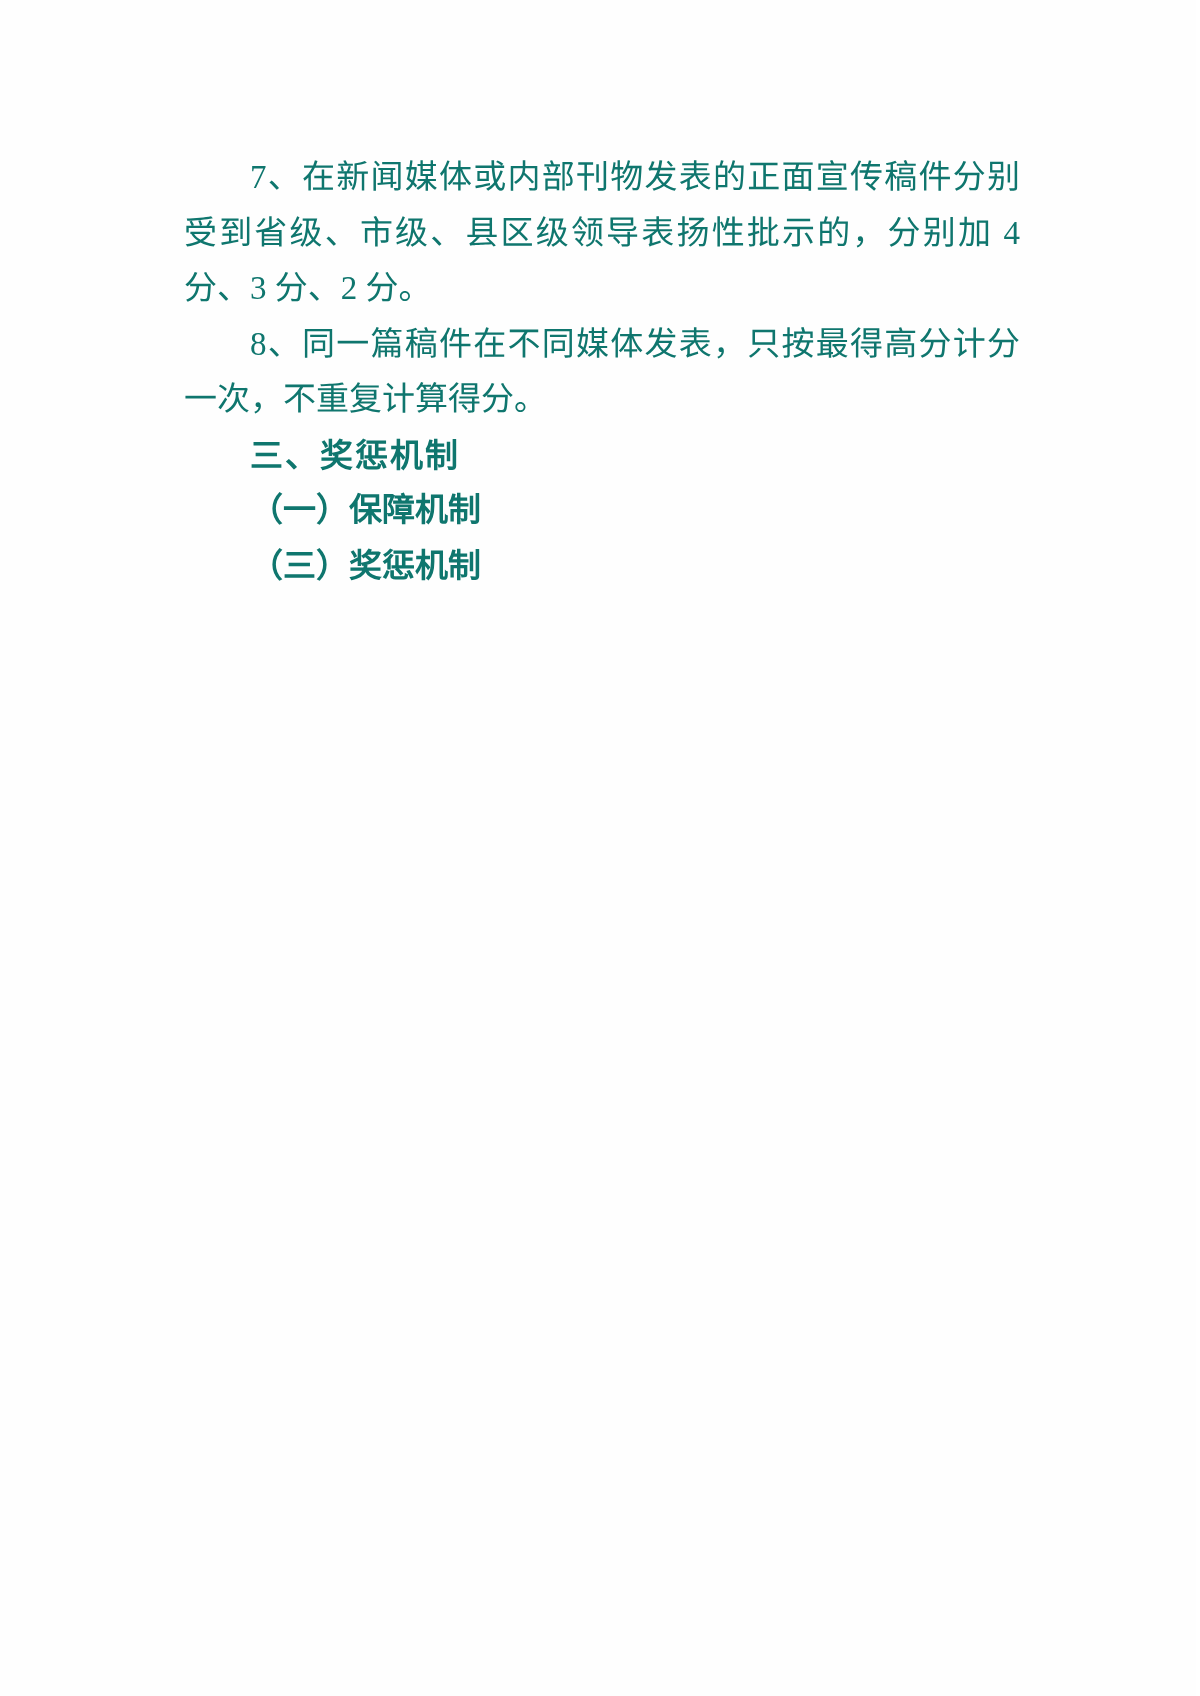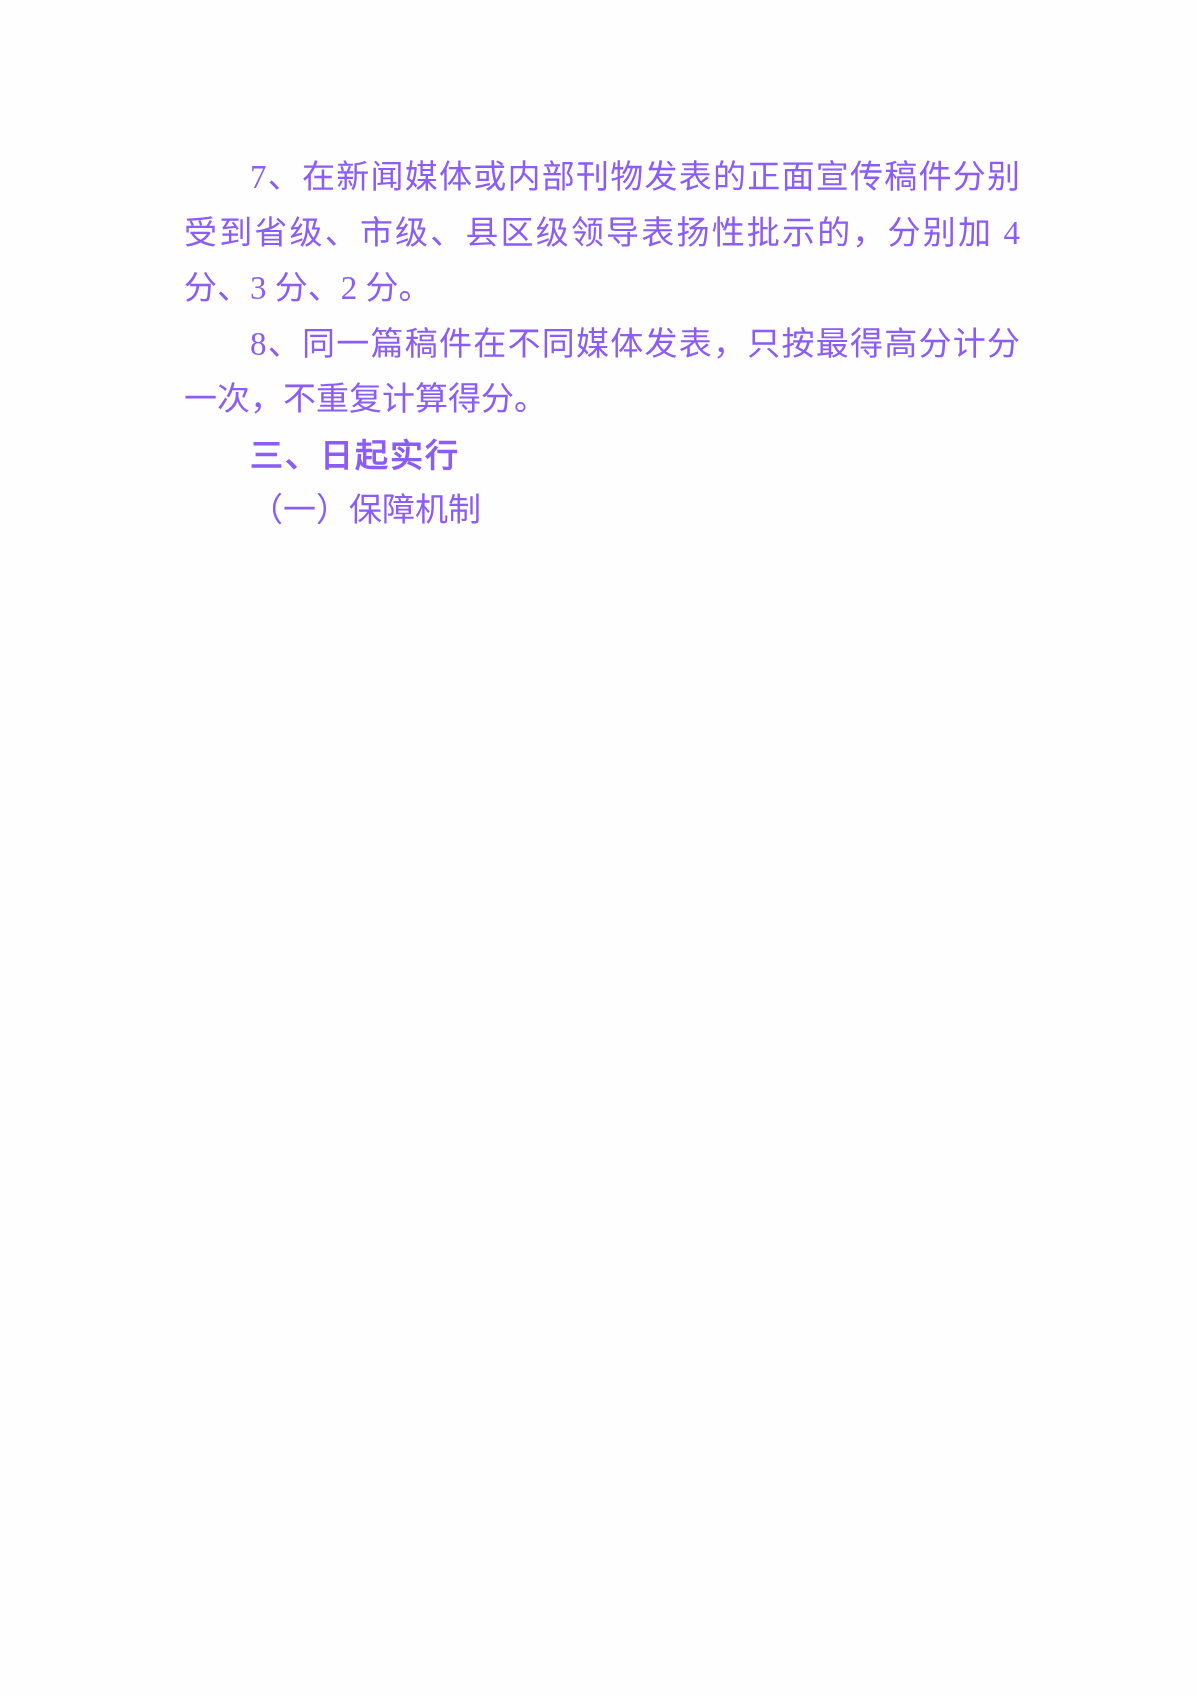--- a/index.html
+++ b/index.html
@@ -7,21 +7,21 @@
     padding: 0;
     background: #ffffff;
   }
   .page {
     position: relative;
     width: 1196px;
     height: 1696px;
     background: #fefefe;
     overflow: hidden;
     font-family: "Liberation Serif", "DejaVu Serif", serif;
-    color: #8b5cf6;
+    color: #0f766e;
   }
   .content {
     position: absolute;
     left: 184px;
     top: 150px;
     width: 836px;
     font-size: 33px;
     line-height: 55.5px;
     text-align: justify;
     text-justify: inter-character;
@@ -31,26 +31,27 @@
     padding: 0;
     text-indent: 2em;
     word-break: break-all;
   }
   .content p.heading {
     font-family: "Liberation Sans", "DejaVu Sans", sans-serif;
     font-weight: 700;
     letter-spacing: 2px;
   }
   .content p.subheading {
-    font-weight: 400;
+    font-weight: 700;
   }
 </style>
 </head>
 <body>
 
 <div class="page">
   <div class="content">
     <p class="body-para">7、在新闻媒体或内部刊物发表的正面宣传稿件分别受到省级、市级、县区级领导表扬性批示的，分别加 4 分、3 分、2 分。</p>
     <p class="body-para">8、同一篇稿件在不同媒体发表，只按最得高分计分一次，不重复计算得分。</p>
-    <p class="heading">三、日起实行</p>
+    <p class="heading">三、奖惩机制</p>
     <p class="subheading">（一）保障机制</p>
+    <p class="subheading">（三）奖惩机制</p>
   </div>
 </div>
 
 </body></html>

